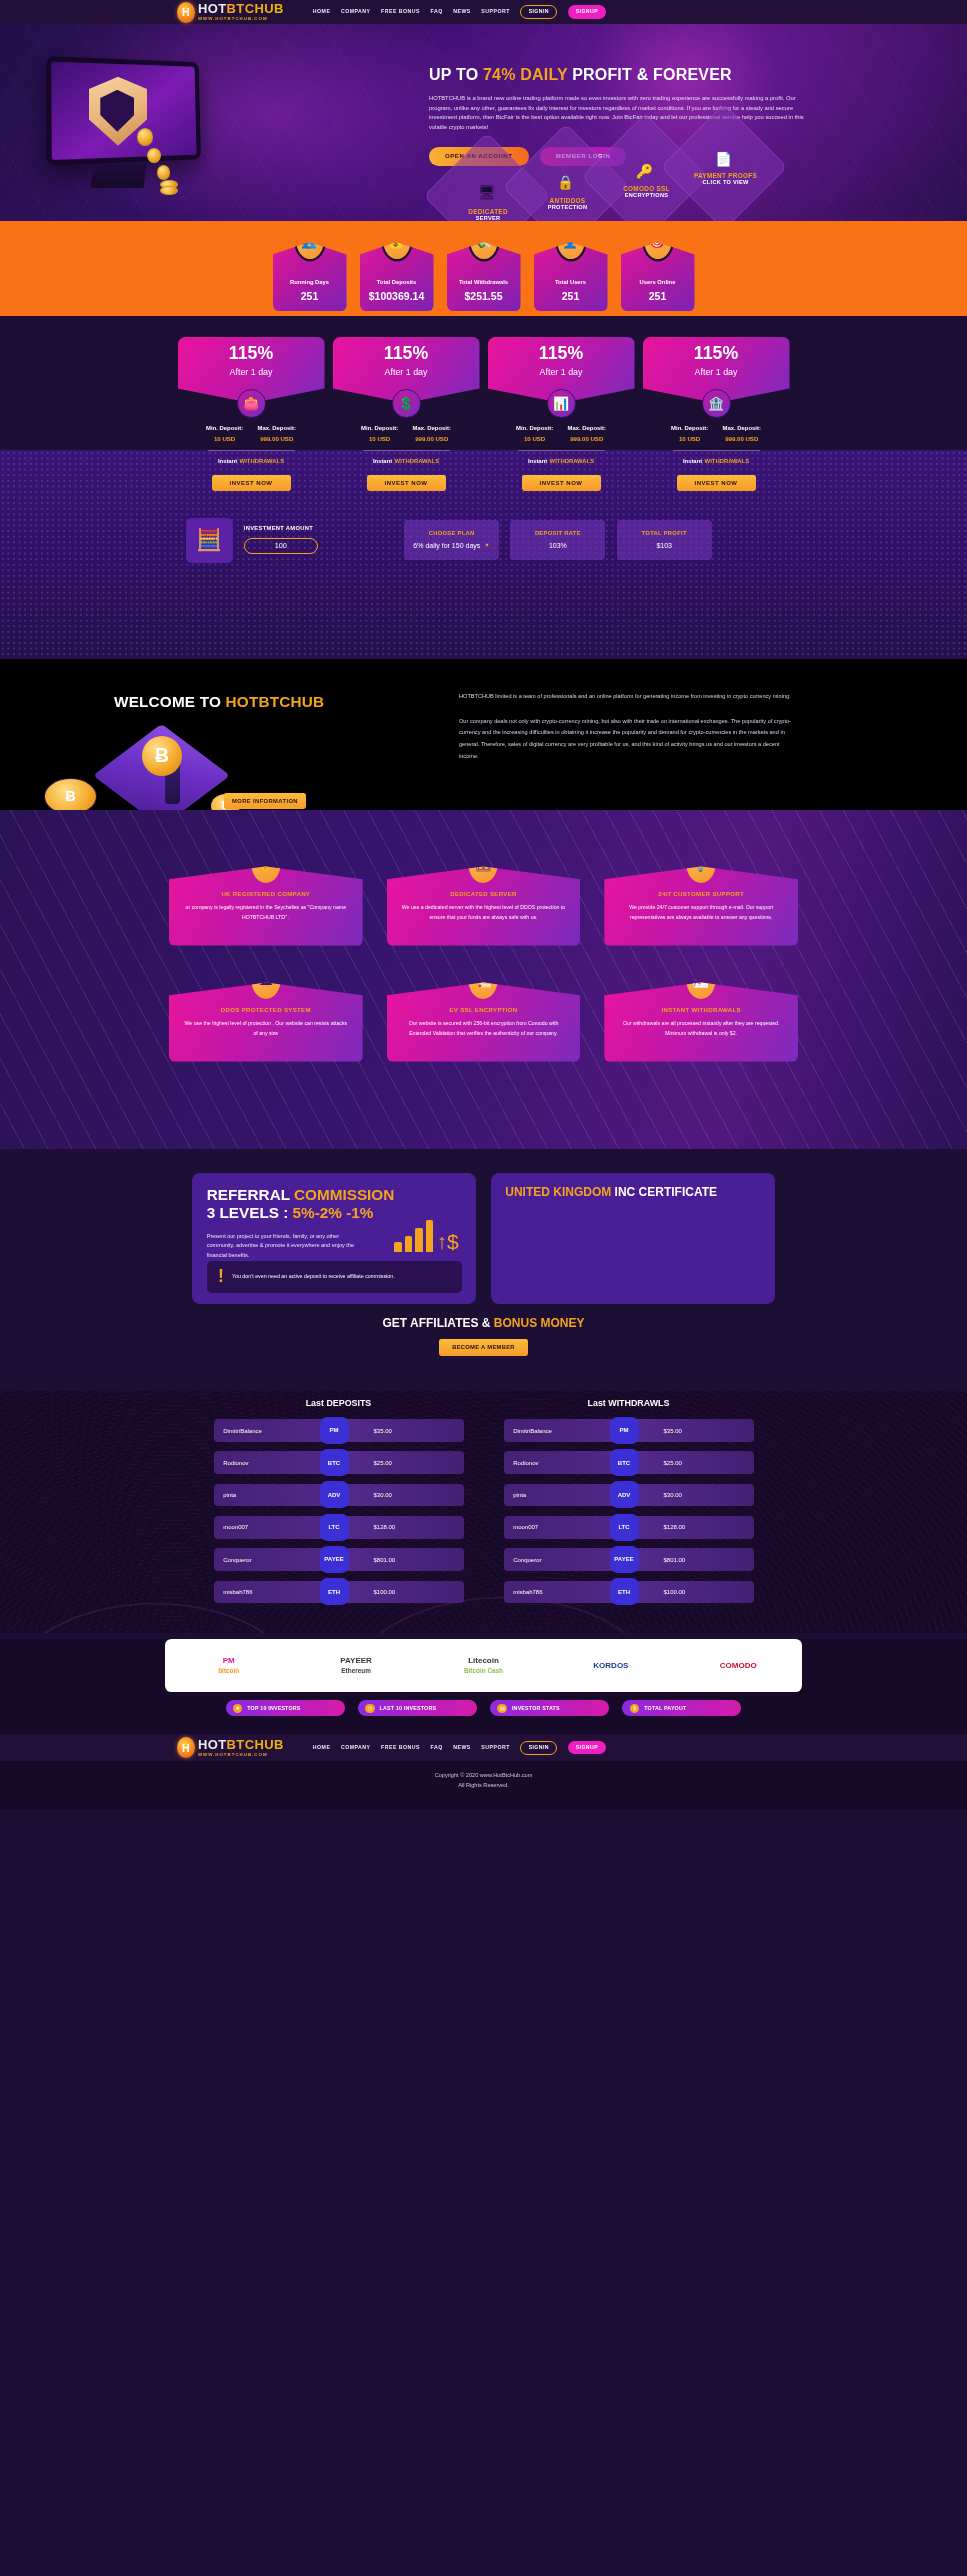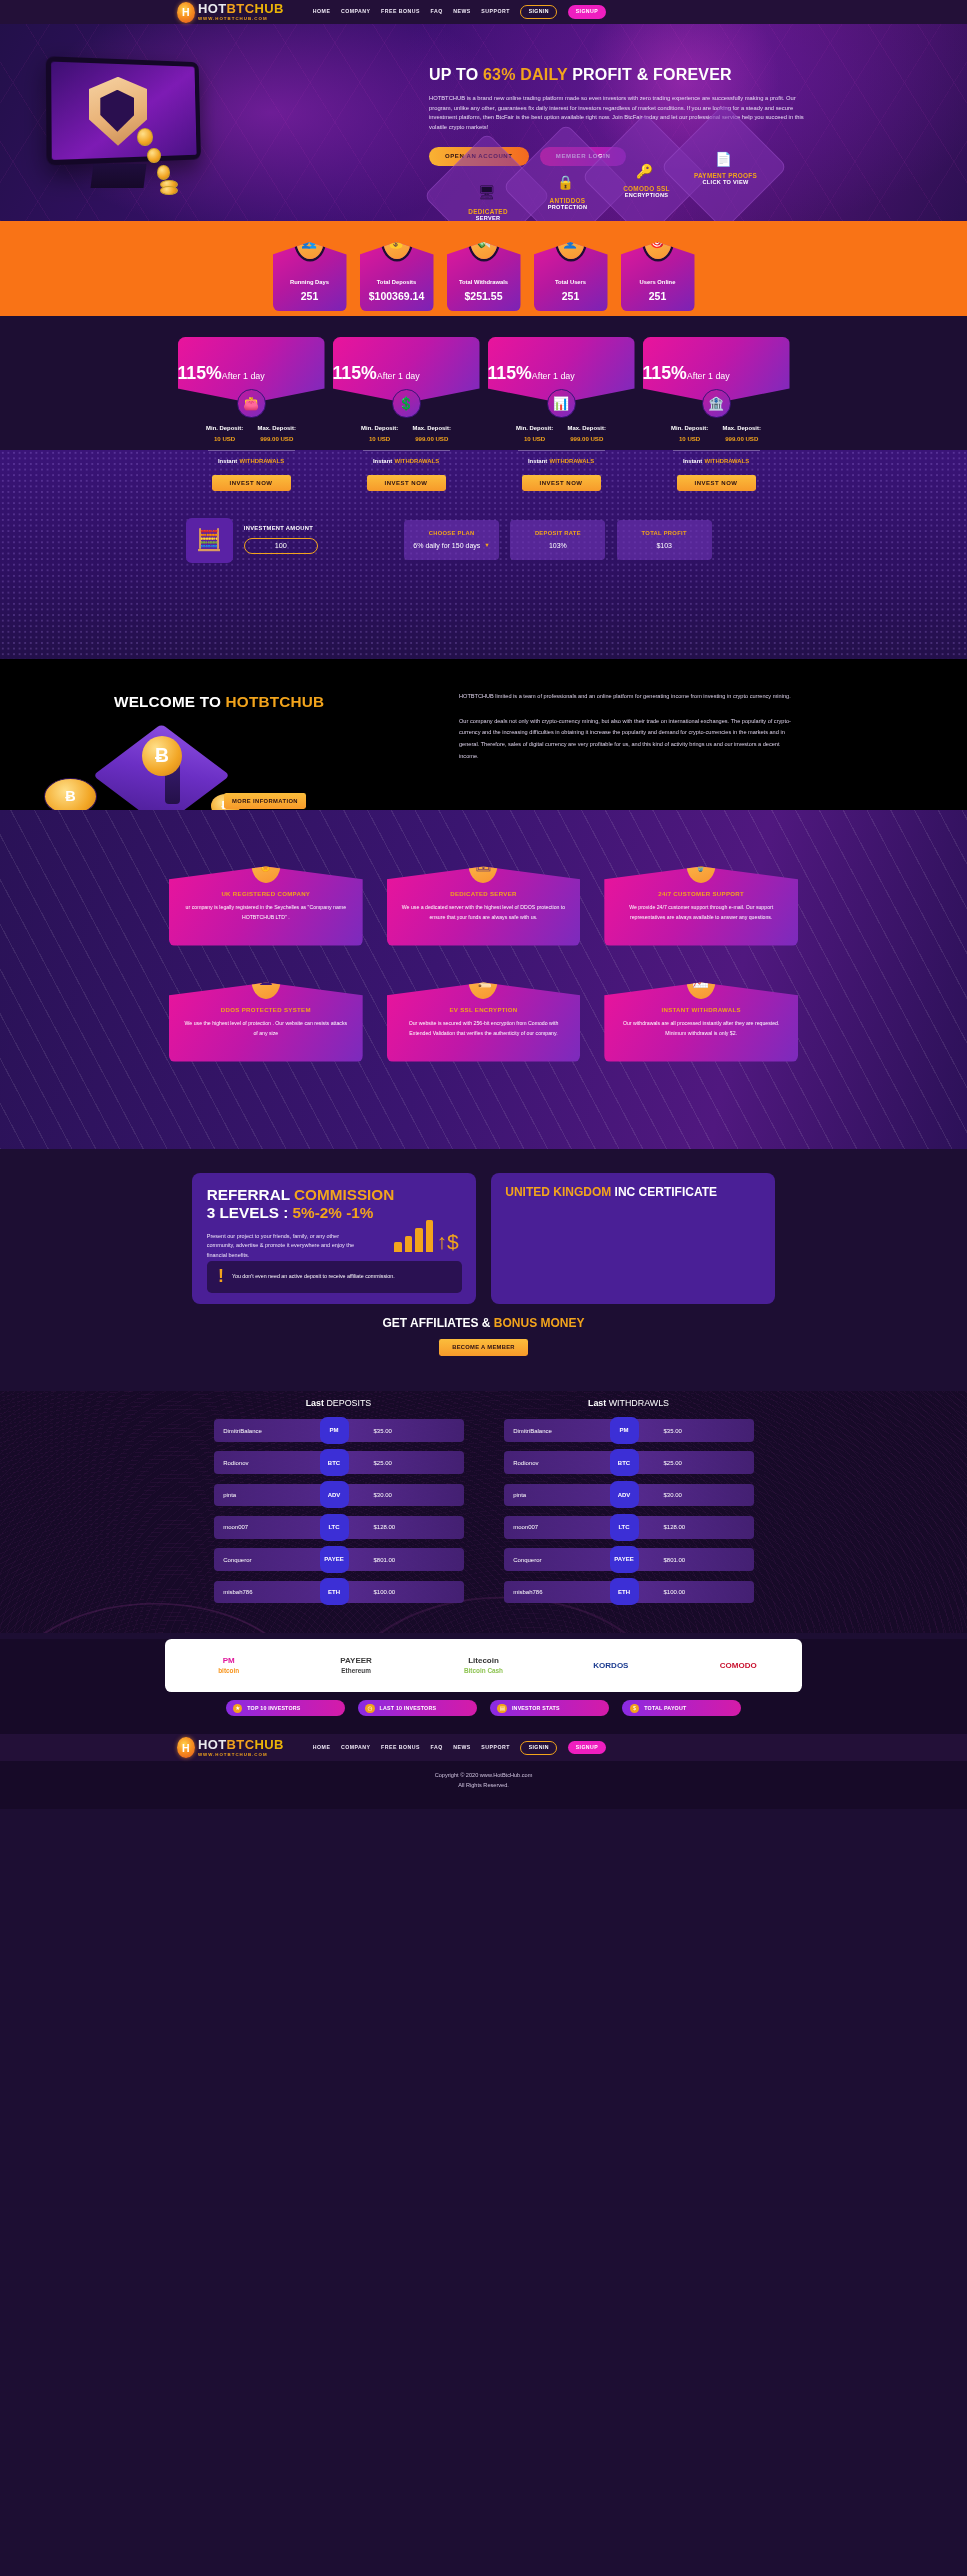--- a/index.html
+++ b/index.html
@@ -167,21 +167,21 @@
   }
   .sec-title .accent{color:#f2a41c;}
   .plan-row{
     position:relative;margin-top:21px;display:flex;justify-content:center;gap:8px;
   }
   .plan{width:147px;position:relative;}
   .plan-top{
     height:66px;border-radius:7.3px 7.3px 0 0;
     background:linear-gradient(125deg,#e9149c 0%,#c017a8 50%,#7b2bbd 100%);
     clip-path:polygon(0 0,100% 0,100% 78%,50% 100%,0 78%);
-    display:flex;flex-direction:row;align-items:center;justify-content:flex-start;
+    display:flex;flex-direction:column;align-items:center;justify-content:flex-start;
     padding-top:8px;
   }
   .plan-pct{font:700 17.7px/1 "Liberation Sans",sans-serif;color:#fff;}
   .plan-when{font:400 8.9px/1 "Liberation Sans",sans-serif;color:#fff;margin-top:4.8px;}
   .plan-ico{
     width:29px;height:29px;border-radius:50%;margin:-14.5px auto 0;position:relative;z-index:3;
     background:linear-gradient(145deg,#c01a9e,#7b2bbd);
     border:1.6px solid #3a1478;
     display:flex;align-items:center;justify-content:center;font-size:13px;color:#f0a24a;
   }
@@ -370,21 +370,21 @@
     position:absolute;inset:0;opacity:.30;
     background:
       radial-gradient(ellipse 266px 161px at 16% 125%,transparent 0 55%,rgba(214,80,200,.5) 55.5% 56%,transparent 56.5%),
       radial-gradient(ellipse 290px 185px at 52% 128%,transparent 0 55%,rgba(214,80,200,.4) 55.5% 56%,transparent 56.5%),
       repeating-radial-gradient(ellipse 242px 145px at 18% 120%,transparent 0 5.6px,rgba(200,70,190,.22) 5.6px 6.4px),
       repeating-radial-gradient(ellipse 258px 161px at 55% 122%,transparent 0 6.4px,rgba(200,70,190,.18) 6.4px 7.3px);
   }
   .tr-cols{position:relative;display:flex;justify-content:center;gap:40px;}
   .tr-col{width:250px;}
   .tr-h{text-align:center;font:700 8.9px/1 "Liberation Sans",sans-serif;color:#fff;margin-bottom:11.3px;}
-  .tr-h b{font-weight:400;}
+  .tr-h b{font-weight:700;}
   .tr-row{
     height:22.6px;border-radius:4px;margin-bottom:9.7px;position:relative;
     background:linear-gradient(90deg,rgba(72,34,122,.95) 0%,rgba(90,44,150,.9) 55%,rgba(72,34,122,.9) 100%);
     display:flex;align-items:center;
   }
   .tr-user{width:97px;padding-left:9.7px;font:400 6px/1 "Liberation Sans",sans-serif;color:#fff;}
   .tr-badge{
     position:absolute;left:106px;top:-2.4px;width:29px;height:27px;border-radius:7.3px;
     background:#3c2fd6;display:flex;align-items:center;justify-content:center;
     font:700 6px/1 "Liberation Sans",sans-serif;color:#fff;
@@ -461,21 +461,21 @@
       <div class="shield"></div>
       <div class="coin" style="left:90px;top:69px;width:16px;height:17.7px;"></div>
       <div class="coin" style="left:100px;top:89px;width:13.7px;height:15.3px;"></div>
       <div class="coin" style="left:110px;top:106px;width:13px;height:14.5px;"></div>
       <div class="coin" style="left:113px;top:121px;width:17.7px;height:8.9px;"></div>
       <div class="coin" style="left:113px;top:127px;width:17.7px;height:8.9px;"></div>
       <div class="mon-stand"></div>
     </div>
 
     <div class="hero-right">
-      <div class="hero-h1"><span>UP TO </span><span class="accent">63% DAILY</span><span> PROFIT &amp; FOREVER</span></div>
+      <div class="hero-h1"><span>UP TO </span><span class="accent">74% DAILY</span><span> PROFIT &amp; FOREVER</span></div>
       <div class="hero-p">HOTBTCHUB is a brand new online trading platform made so even investors with zero trading experience are successfully making a profit. Our program, unlike any other, guarantees fix daily interest for investors regardless of market conditions. If you are looking for a steady and secure investment platform, then BtcFair is the best option available right now. Join BtcFair today and let our professional service help you succeed in this volatile crypto markets!</div>
       <div class="hero-btns">
         <div class="pill orange">OPEN AN ACCOUNT</div>
         <div class="pill pink">MEMBER LOGIN</div>
       </div>
     </div>
 
     <div class="diamonds">
       <div class="dia" style="left:0px;top:6.4px;"></div>
       <div class="dia" style="left:79px;top:-3.2px;"></div>

